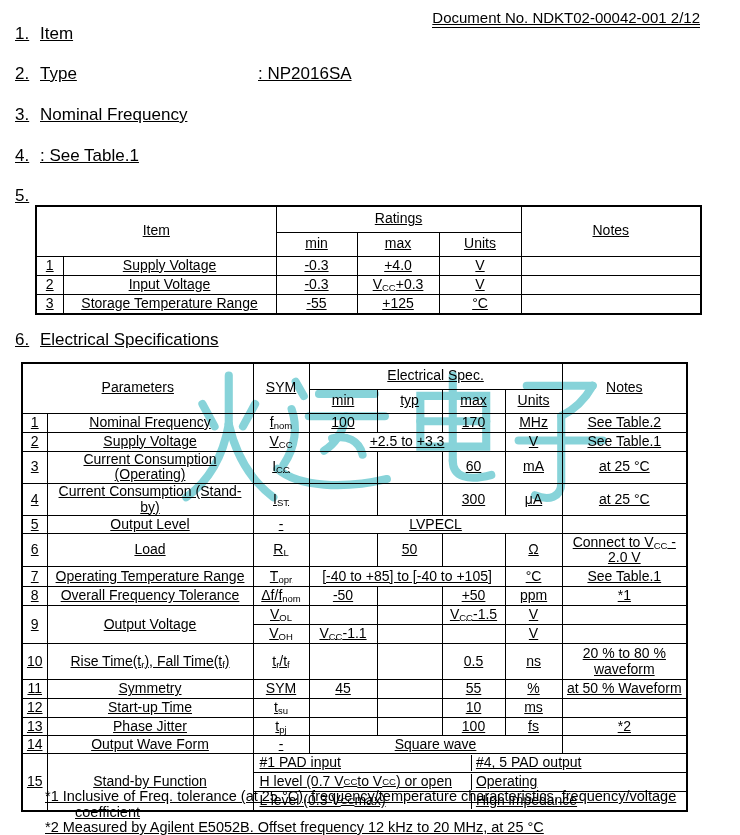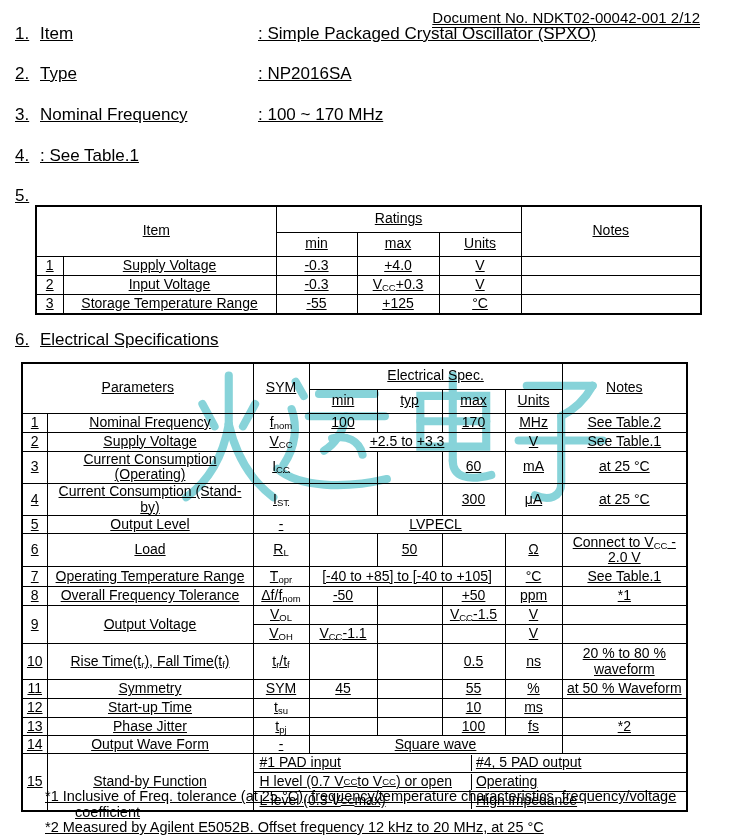--- a/index.html
+++ b/index.html
@@ -55,31 +55,29 @@
 </head>
 <body>
 
 <div class="abs doc-no-wrap">
   <span class="doc-no">Document No. NDKT02-00042-001 2/12</span>
 </div>
 
 <div class="abs item-row" style="top:24px">
   <span class="item-no">1.</span>
   <span class="item-label">Item</span>
-  <span class="item-value">: Simple Packaged Crystal Oscillator (SPXO)</span>
 </div>
 <div class="abs item-row" style="top:64px">
   <span class="item-no">2.</span>
   <span class="item-label">Type</span>
   <span class="item-value">: NP2016SA</span>
 </div>
 <div class="abs item-row" style="top:105px">
   <span class="item-no">3.</span>
   <span class="item-label">Nominal Frequency</span>
-  <span class="item-value">: 100 ~ 170 MHz</span>
 </div>
 <div class="abs item-row" style="top:146px">
   <span class="item-no">4.</span>
   <span class="item-value">: See Table.1</span>
 </div>
 
 <div class="abs section-heading" style="top:186px">
   <span class="section-no">5.</span>
 </div>
 

